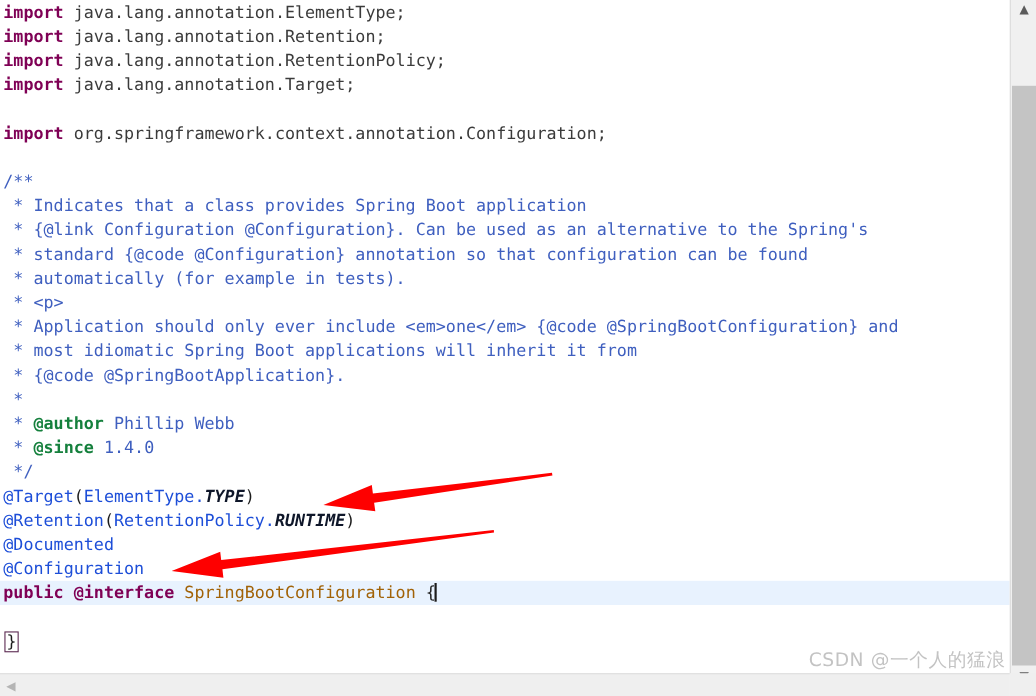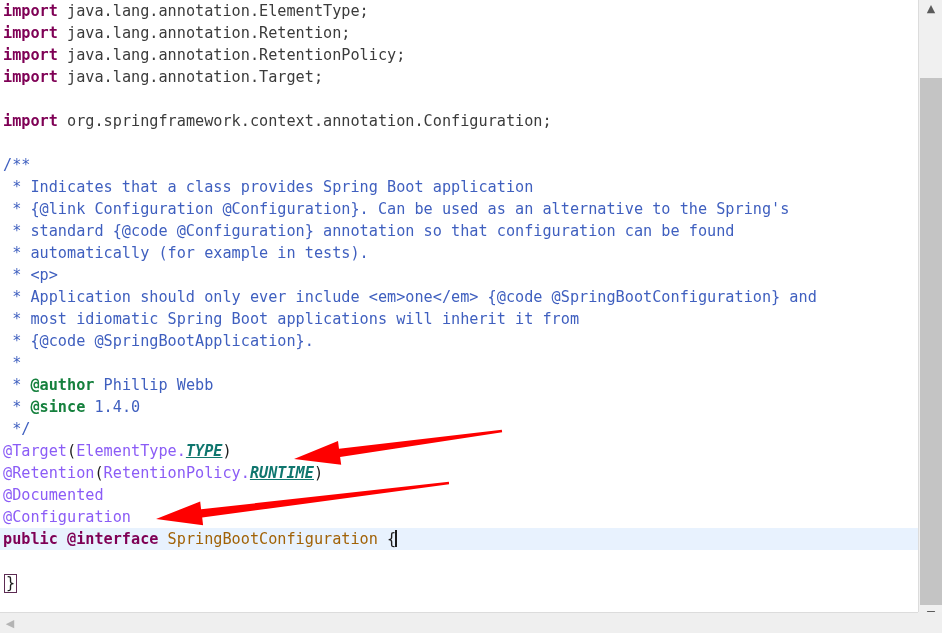--- a/index.html
+++ b/index.html
@@ -50,23 +50,23 @@
   .ln.cur {
     background: #e8f2fe;
     width: 918px;
   }
 
   
   .kw      { color: #7f0055; font-weight: bold; }
   .plain   { color: #3b3b3b; }
   .jdoc    { color: #3f5fbf; }
   .jdoctag { color: #15803d; font-weight: bold; }
-  .anno    { color: #8b5cf6; }
+  .anno    { color: #1d4ed8; }
   .punc    { color: #1c1c1c; }
-  .const   { color: #0f766e; font-weight: bold; font-style: italic; text-decoration: underline; }
+  .const   { color: #0f172a; font-weight: bold; font-style: italic; }
   .type    { color: #a16207; }
 
   
   .caret {
     display: inline-block;
     width: 0;
     border-left: 2px solid #1b1b1b;
     height: 17px;
     vertical-align: -3px;
     margin-left: -1px;
@@ -190,14 +190,15 @@
     <div class="arrowbtn" id="vup">▲</div>
     <div id="vthumb" style="top: 78px; height: 527px; background: rgb(196, 196, 196);"></div>
     <div class="arrowbtn" id="vdown">▼</div>
   </div>
 
   <div id="hscroll">
     <div id="hleft">◀</div>
   </div>
   <div id="corner"></div>
 
+  <div id="watermark">CSDN @一个人的猛浪</div>
 
 </div>
 
 </body></html>

